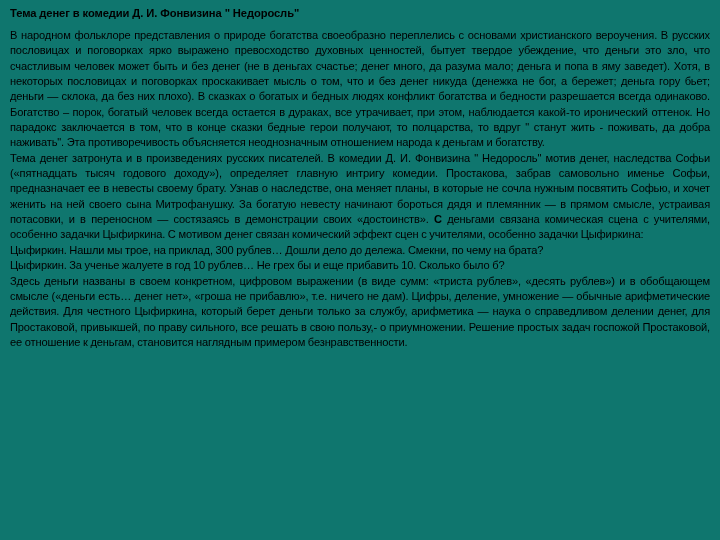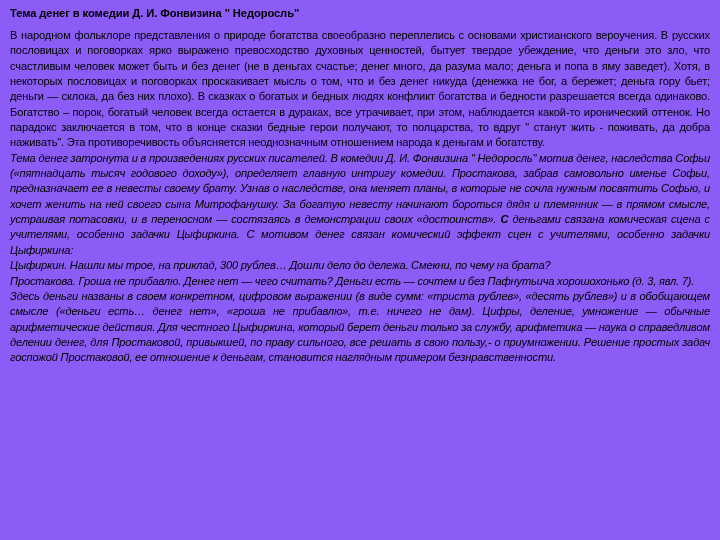--- a/index.html
+++ b/index.html
@@ -14,21 +14,21 @@
     overflow: hidden;
     font-family: "Liberation Sans", "DejaVu Sans", sans-serif;
     color: #000000;
     -webkit-font-smoothing: none;
   }
   .slide {
     box-sizing: border-box;
     width: 720px;
     height: 540px;
     padding: 6px 10px 0 10px;
-    background: #8b5cf6;
+    background: #0f766e;
     position: relative;
   }
   .doc-title {
     font-size: 11.2px;
     font-weight: bold;
     line-height: 14px;
     letter-spacing: -0.1px;
     margin: 0 0 1px 0;
     white-space: nowrap;
   }
@@ -41,21 +41,20 @@
     word-spacing: -0.2px;
     margin: 0;
   }
   .para {
     margin: 8px 0 0 0;
     text-align: justify;
     text-align-last: left;
   }
   .para + .para {
     margin-top: 0;
-    font-style: italic;
   }
   .para-gap {
     margin-top: 3.5px;
   }
   .bold-frag {
     font-weight: bold;
   }
   .dialogue {
     text-align: right;
   }
@@ -72,22 +71,22 @@
 
   <div class="body-text">
 
     <p class="para">В народном фольклоре представления о природе богатства своеобразно переплелись с основами христианского вероучения. В русских пословицах и поговорках ярко выражено превосходство духовных ценностей, бытует твердое убеждение, что деньги это зло, что счастливым человек может быть и без денег (не в деньгах счастье; денег много, да разума мало; деньга и попа в яму заведет). Хотя, в некоторых пословицах и поговорках проскакивает мысль о том, что и без денег никуда (денежка не бог, а бережет; деньга гору бьет; деньги — склока, да без них плохо). В сказках о богатых и бедных людях конфликт богатства и бедности разрешается всегда одинаково. Богатство – порок, богатый человек всегда остается в дураках, все утрачивает, при этом, наблюдается какой-то иронический оттенок. Но парадокс заключается в том, что в конце сказки бедные герои получают, то полцарства, то вдруг " станут жить - поживать, да добра наживать". Эта противоречивость объясняется неоднозначным отношением народа к деньгам и богатству.</p>
 
     <p class="para para-gap"><span>Тема денег затронута и в произведениях русских писателей. В комедии Д. И. Фонвизина " Недоросль" мотив денег, наследства Софьи («пятнадцать тысяч годового доходу»), определяет главную интригу комедии. Простакова, забрав самовольно именье Софьи, предназначает ее в невесты своему брату. Узнав о наследстве, она меняет планы, в которые не сочла нужным посвятить Софью, и хочет женить на ней своего сына Митрофанушку. За богатую невесту начинают бороться дядя и племянник — в прямом смысле, устраивая потасовки, и в переносном — состязаясь в демонстрации своих «достоинств». </span><span class="bold-frag">С</span><span> деньгами связана комическая сцена с учителями, особенно задачки Цыфиркина. С мотивом денег связан комический эффект сцен с учителями, особенно задачки Цыфиркина:</span></p>
 
     <p class="para para-gap dialogue">Цыфиркин. Нашли мы трое, на приклад, 300 рублев… Дошли дело до дележа. Смекни, по чему на брата?</p>
 
 
+    <p class="para dialogue">Цыфиркин. За ученье жалуете в год 10 рублев… Не грех бы и еще прибавить 10. Сколько было б?</p>
 
-    <p class="para dialogue">Простакова. Гроша не прибавлю. Денег нет — чего считать? Деньги есть — сочтем и без Пафнутьича хорошохонько (д. 3, явл. 7).</p>
 
     <p class="para para-gap">Здесь деньги названы в своем конкретном, цифровом выражении (в виде сумм: «триста рублев», «десять рублев») и в обобщающем смысле («деньги есть… денег нет», «гроша не прибавлю», т.е. ничего не дам). Цифры, деление, умножение — обычные арифметические действия. Для честного Цыфиркина, который берет деньги только за службу, арифметика — наука о справедливом делении денег, для Простаковой, привыкшей, по праву сильного, все решать в свою пользу,- о приумножении. Решение простых задач госпожой Простаковой, ее отношение к деньгам, становится наглядным примером безнравственности.</p>
 
   </div>
 
   <div class="spacer-bottom"></div>
 
 </div>
 
 </body></html>

